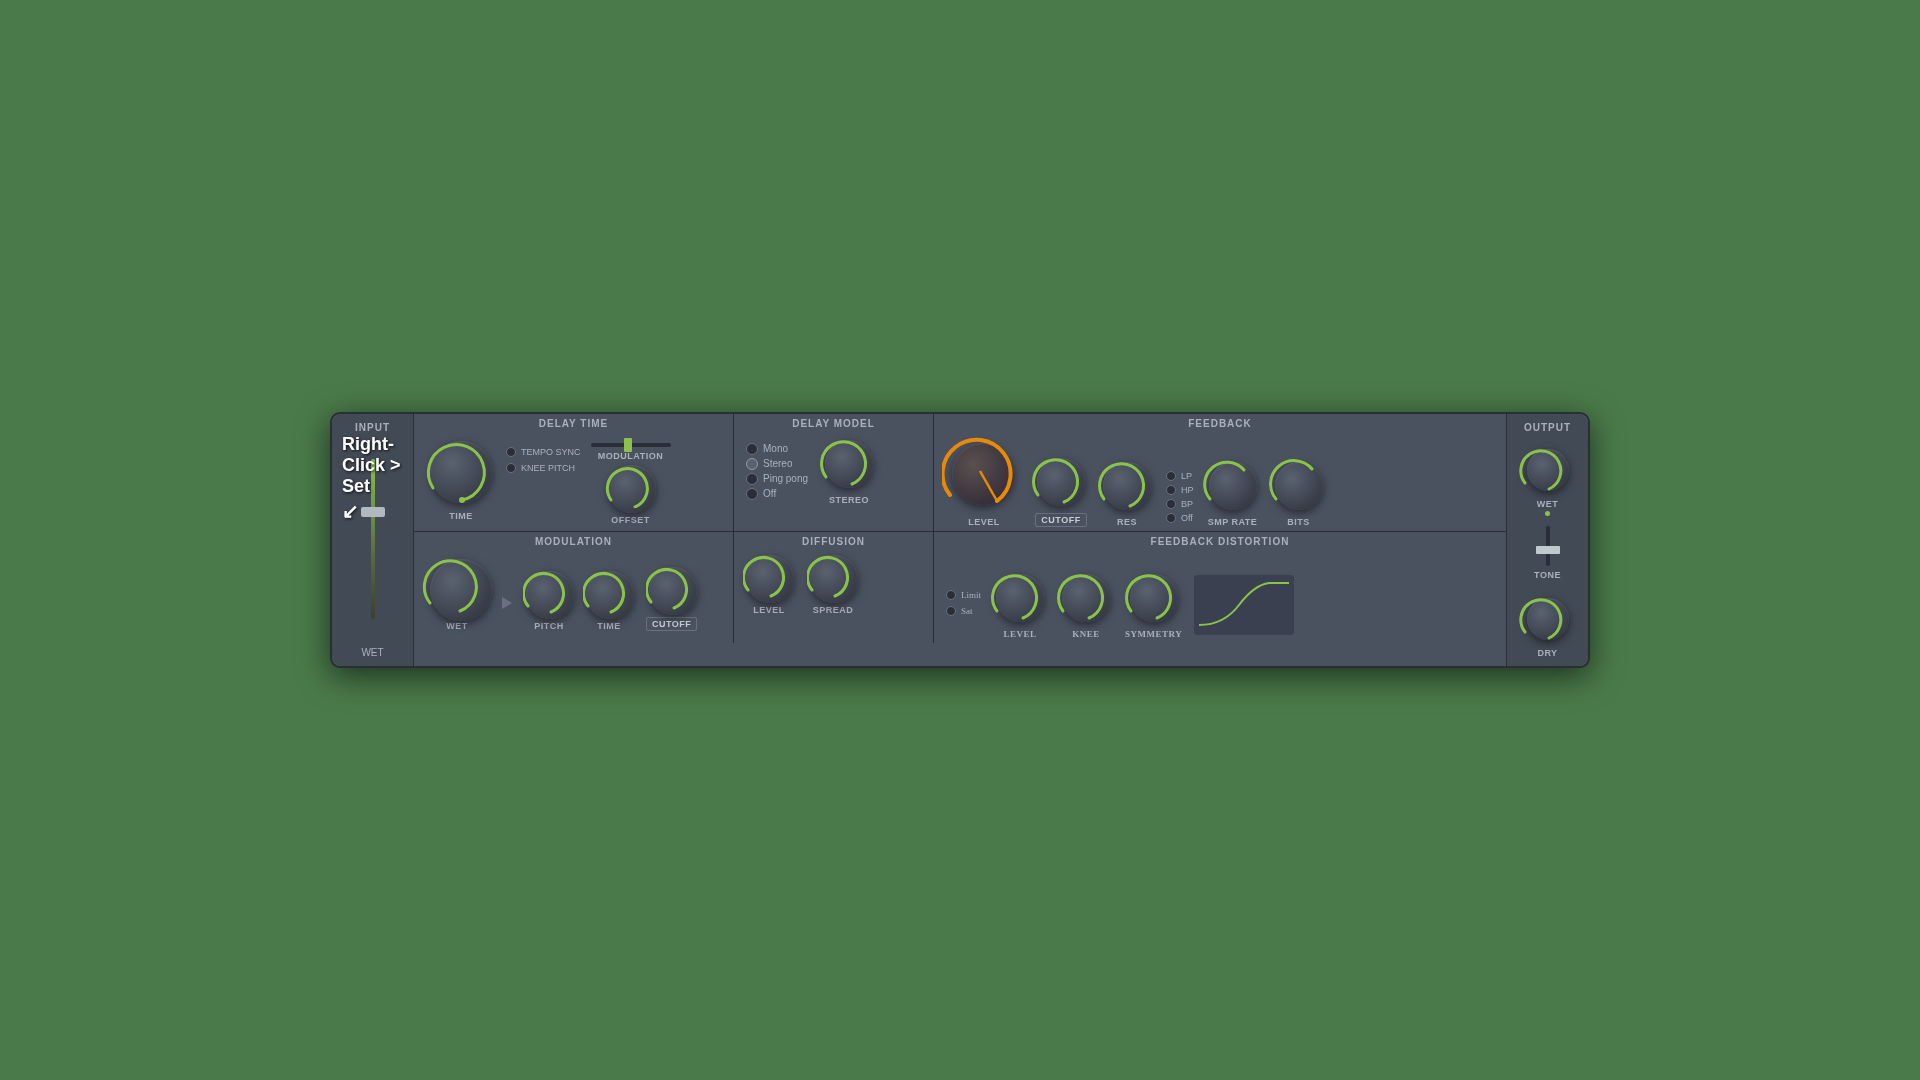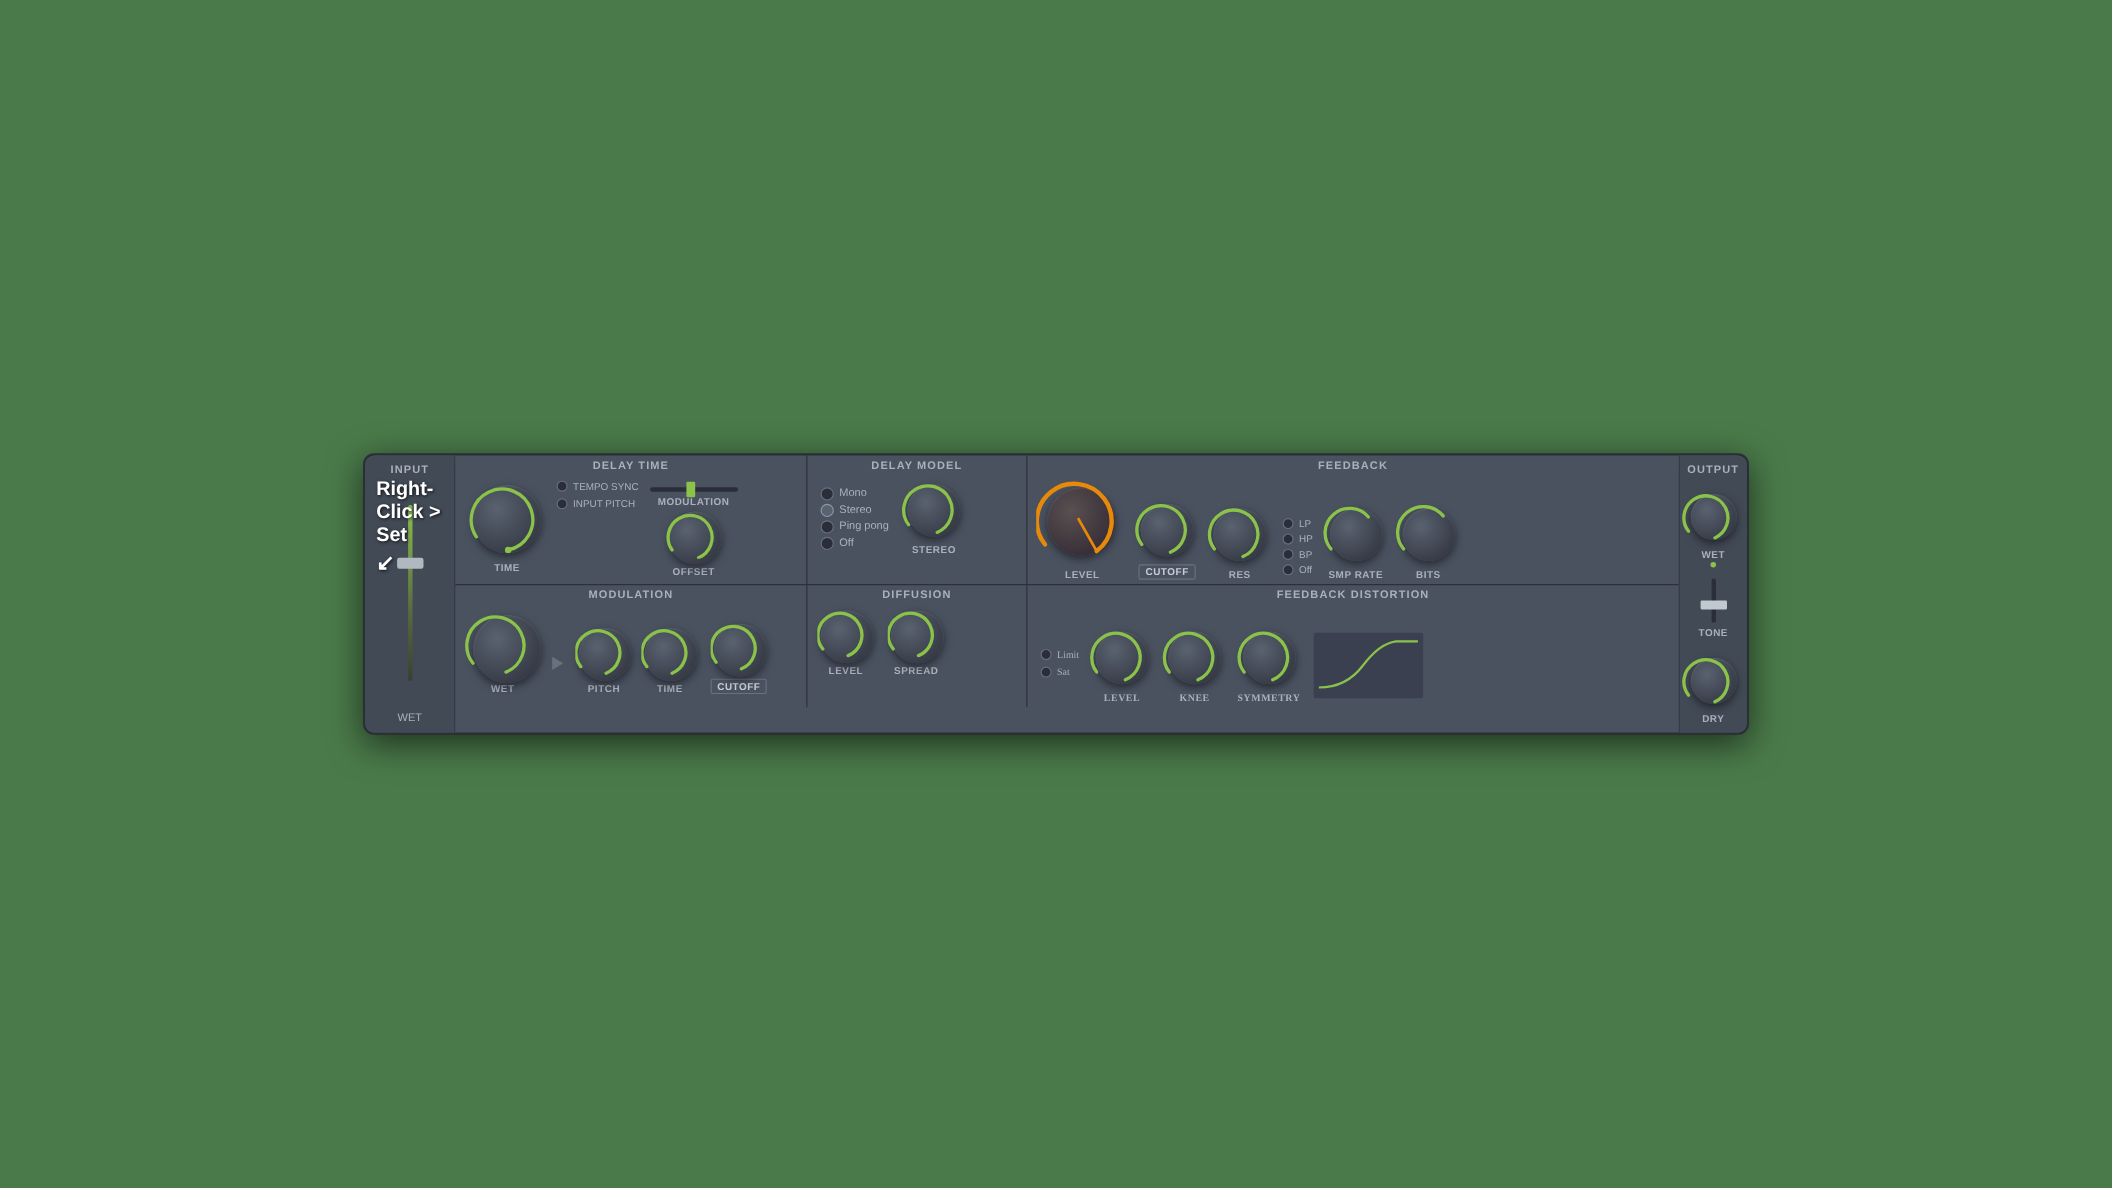--- a/index.html
+++ b/index.html
@@ -187,21 +187,21 @@
       display: flex;
       flex-direction: row;
       gap: 10px;
       align-items: flex-start;
     }
 
     .radio-group {
       display: flex;
       flex-direction: column;
       gap: 6px;
-      margin-top: 0;
+      margin-top: 10px;
     }
 
     .radio-item {
       display: flex;
       align-items: center;
       gap: 5px;
       color: #aab0bc;
       font-size: 9px;
       cursor: pointer;
     }
@@ -311,21 +311,21 @@
       flex-direction: column;
       gap: 4px;
       margin-bottom: 4px;
     }
 
     
     .output-strip {
       display: flex;
       flex-direction: column;
       align-items: center;
-      width: 62px;
+      width: 82px;
       padding: 8px 6px;
       background: #424a56;
       border-left: 1px solid #2a2e35;
       border-radius: 0 10px 10px 0;
     }
 
     
     .modulation-section {
       width: 320px;
     }
@@ -474,21 +474,21 @@
               <div class="knob-label">TIME</div>
             </div>
 
             <div class="radio-group">
               <div class="radio-item">
                 <div class="radio-circle"></div>
                 <span>TEMPO SYNC</span>
               </div>
               <div class="radio-item">
                 <div class="radio-circle"></div>
-                <span>INPUT PITCH</span>
+                <span>KNEE PITCH</span>
               </div>
             </div>
 
             <div style="display:flex; flex-direction:column; gap:4px;">
               <div class="slider-container">
                 <div class="mini-slider">
                   <div class="mini-slider-thumb"></div>
                 </div>
                 <div class="knob-label" style="margin-top:4px;">MODULATION</div>
               </div>

